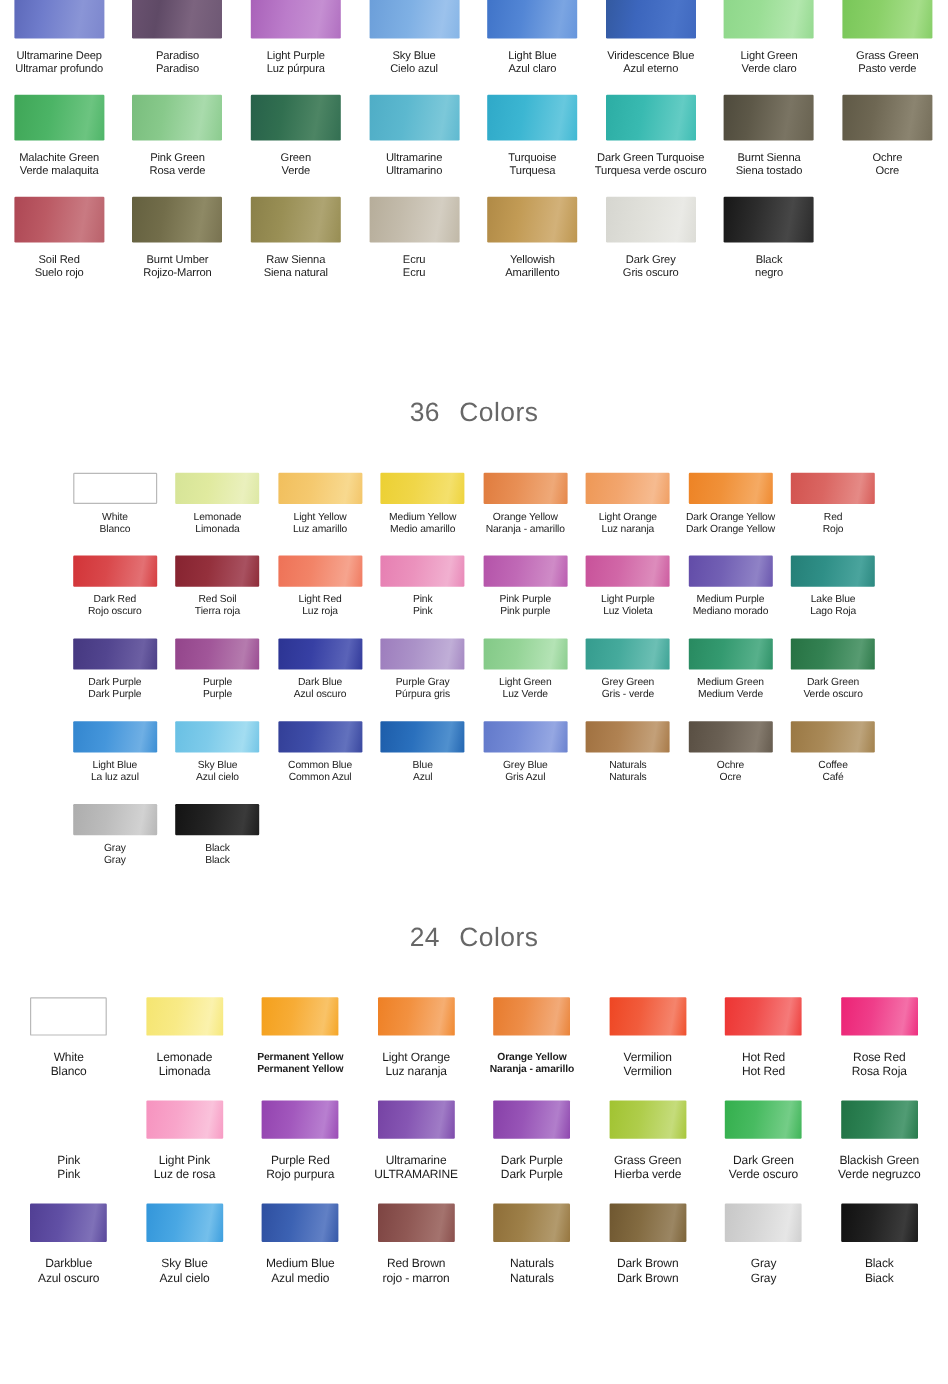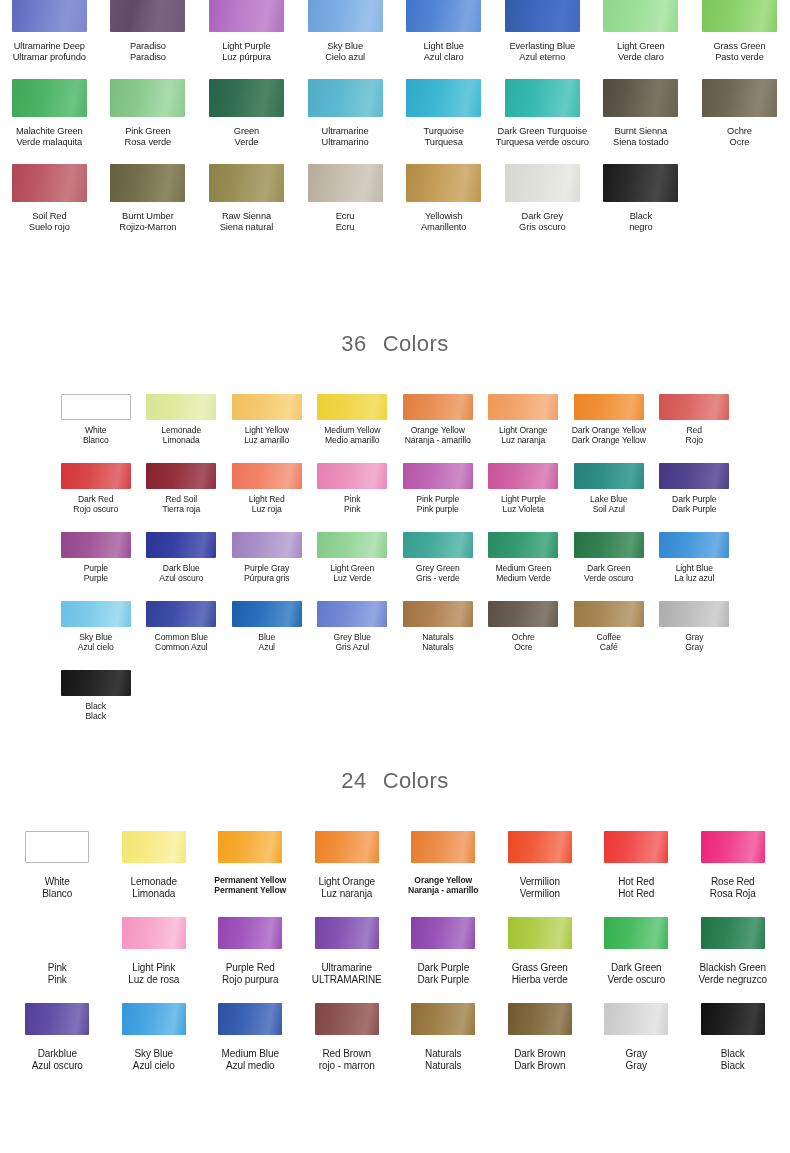--- a/index.html
+++ b/index.html
@@ -132,21 +132,21 @@
       <div class="cell">
         <span class="chip" style="background: linear-gradient(100deg, rgb(63, 115, 200) 0%, rgb(83, 134, 213) 40%, rgb(123, 165, 226) 80%, rgb(102, 149, 220) 100%);"></span>
         <div class="labels">
           <span class="en">Light Blue</span>
           <span class="es">Azul claro</span>
         </div>
       </div>
       <div class="cell">
         <span class="chip" style="background: linear-gradient(100deg, rgb(51, 89, 159) 0%, rgb(60, 102, 189) 35%, rgb(74, 116, 201) 75%, rgb(63, 104, 191) 100%);"></span>
         <div class="labels">
-          <span class="en">Everlasting Blue</span>
+          <span class="en">Viridescence Blue</span>
           <span class="es">Azul eterno</span>
         </div>
       </div>
       <div class="cell">
         <span class="chip" style="background: linear-gradient(100deg, rgb(142, 215, 138) 0%, rgb(154, 222, 149) 40%, rgb(179, 231, 174) 78%, rgb(148, 217, 143) 100%);"></span>
         <div class="labels">
           <span class="en">Light Green</span>
           <span class="es">Verde claro</span>
         </div>
       </div>
@@ -361,24 +361,31 @@
         </div>
       </div>
       <div class="cell">
         <span class="chip" style="background: linear-gradient(100deg, rgb(200, 82, 154) 0%, rgb(209, 103, 167) 40%, rgb(221, 140, 188) 80%, rgb(204, 91, 159) 100%);"></span>
         <div class="labels">
           <span class="en">Light Purple</span>
           <span class="es">Luz Violeta</span>
         </div>
       </div>
       <div class="cell">
+        <span class="chip" style="background: linear-gradient(100deg, rgb(98, 76, 168) 0%, rgb(114, 96, 180) 40%, rgb(143, 130, 198) 80%, rgb(106, 86, 174) 100%);"></span>
+        <div class="labels">
+          <span class="en">Medium Purple</span>
+          <span class="es">Mediano morado</span>
+        </div>
+      </div>
+      <div class="cell">
         <span class="chip" style="background: linear-gradient(100deg, rgb(37, 127, 119) 0%, rgb(47, 143, 135) 40%, rgb(74, 164, 157) 80%, rgb(43, 136, 128) 100%);"></span>
         <div class="labels">
           <span class="en">Lake Blue</span>
-          <span class="es">Soil Azul</span>
+          <span class="es">Lago Roja</span>
         </div>
       </div>
       <div class="cell">
         <span class="chip" style="background: linear-gradient(100deg, rgb(69, 56, 128) 0%, rgb(82, 69, 143) 40%, rgb(108, 95, 163) 80%, rgb(76, 63, 135) 100%);"></span>
         <div class="labels">
           <span class="en">Dark Purple</span>
           <span class="es">Dark Purple</span>
         </div>
       </div>
       <div class="cell">

